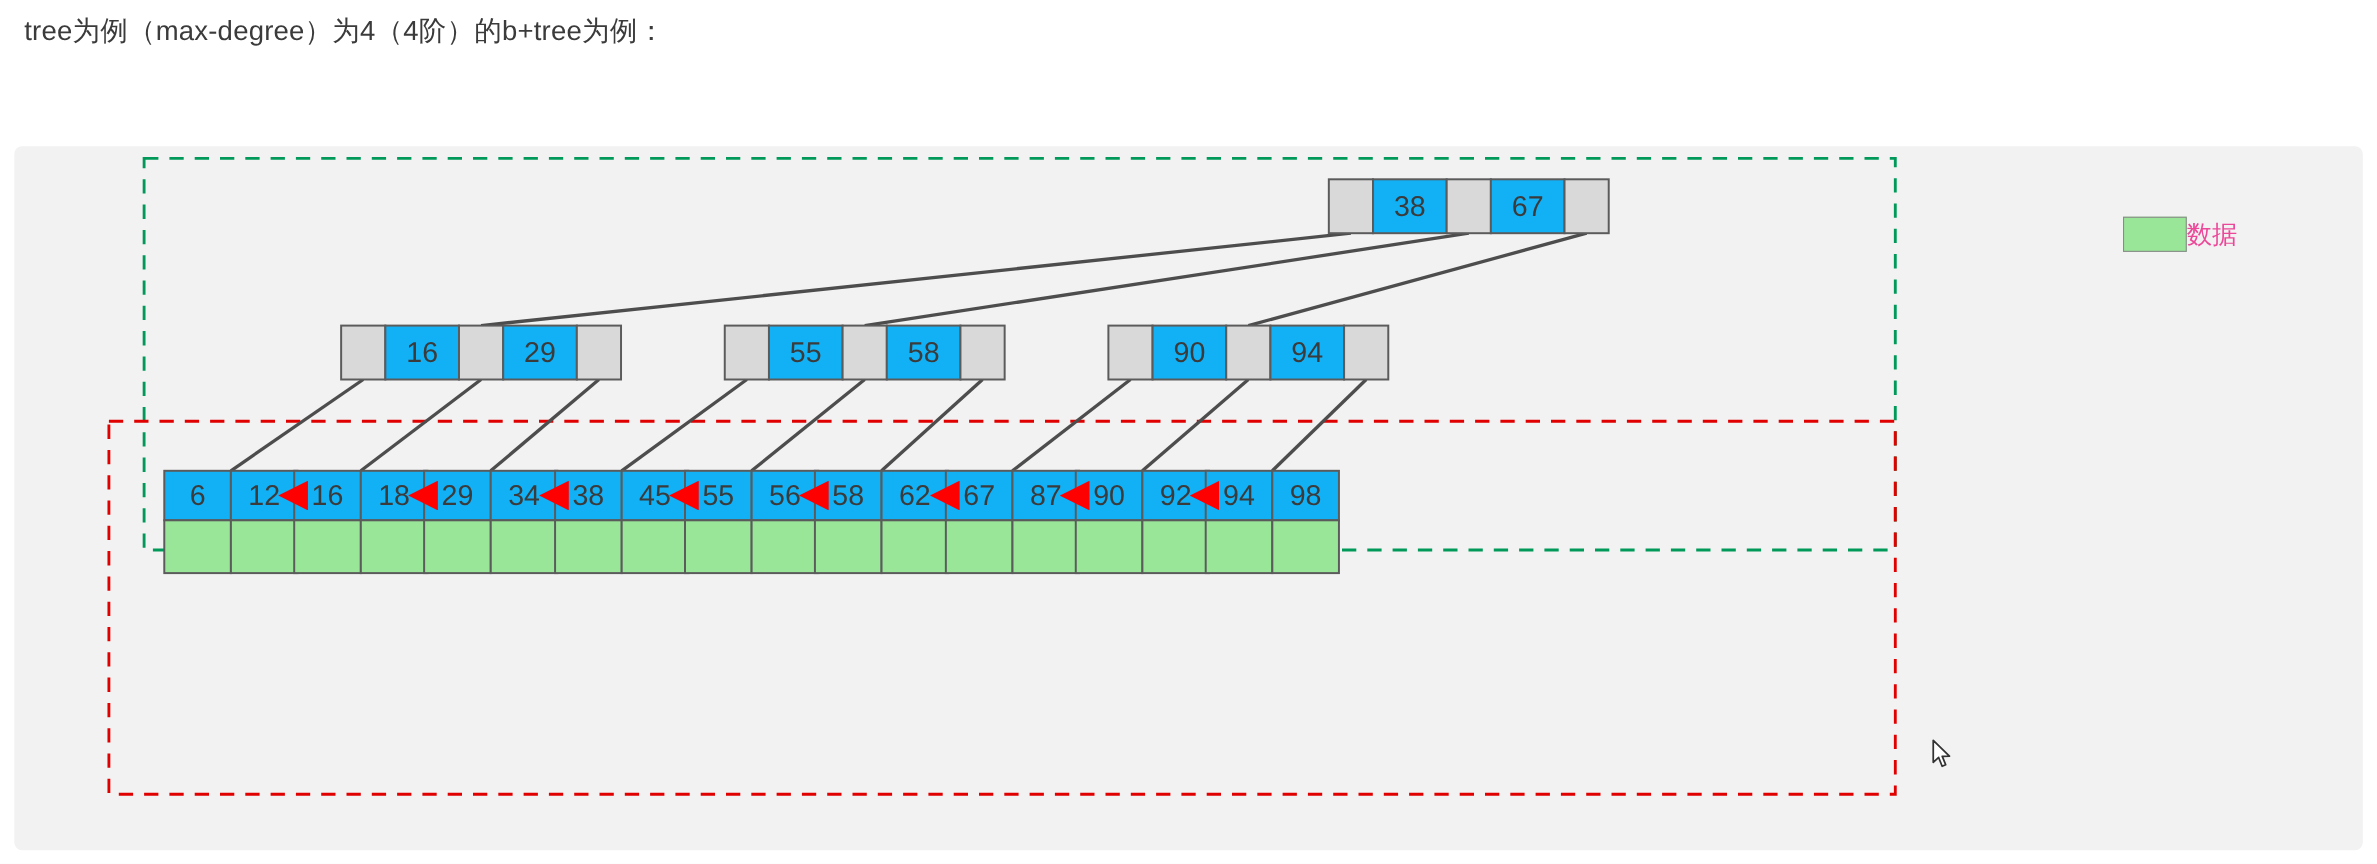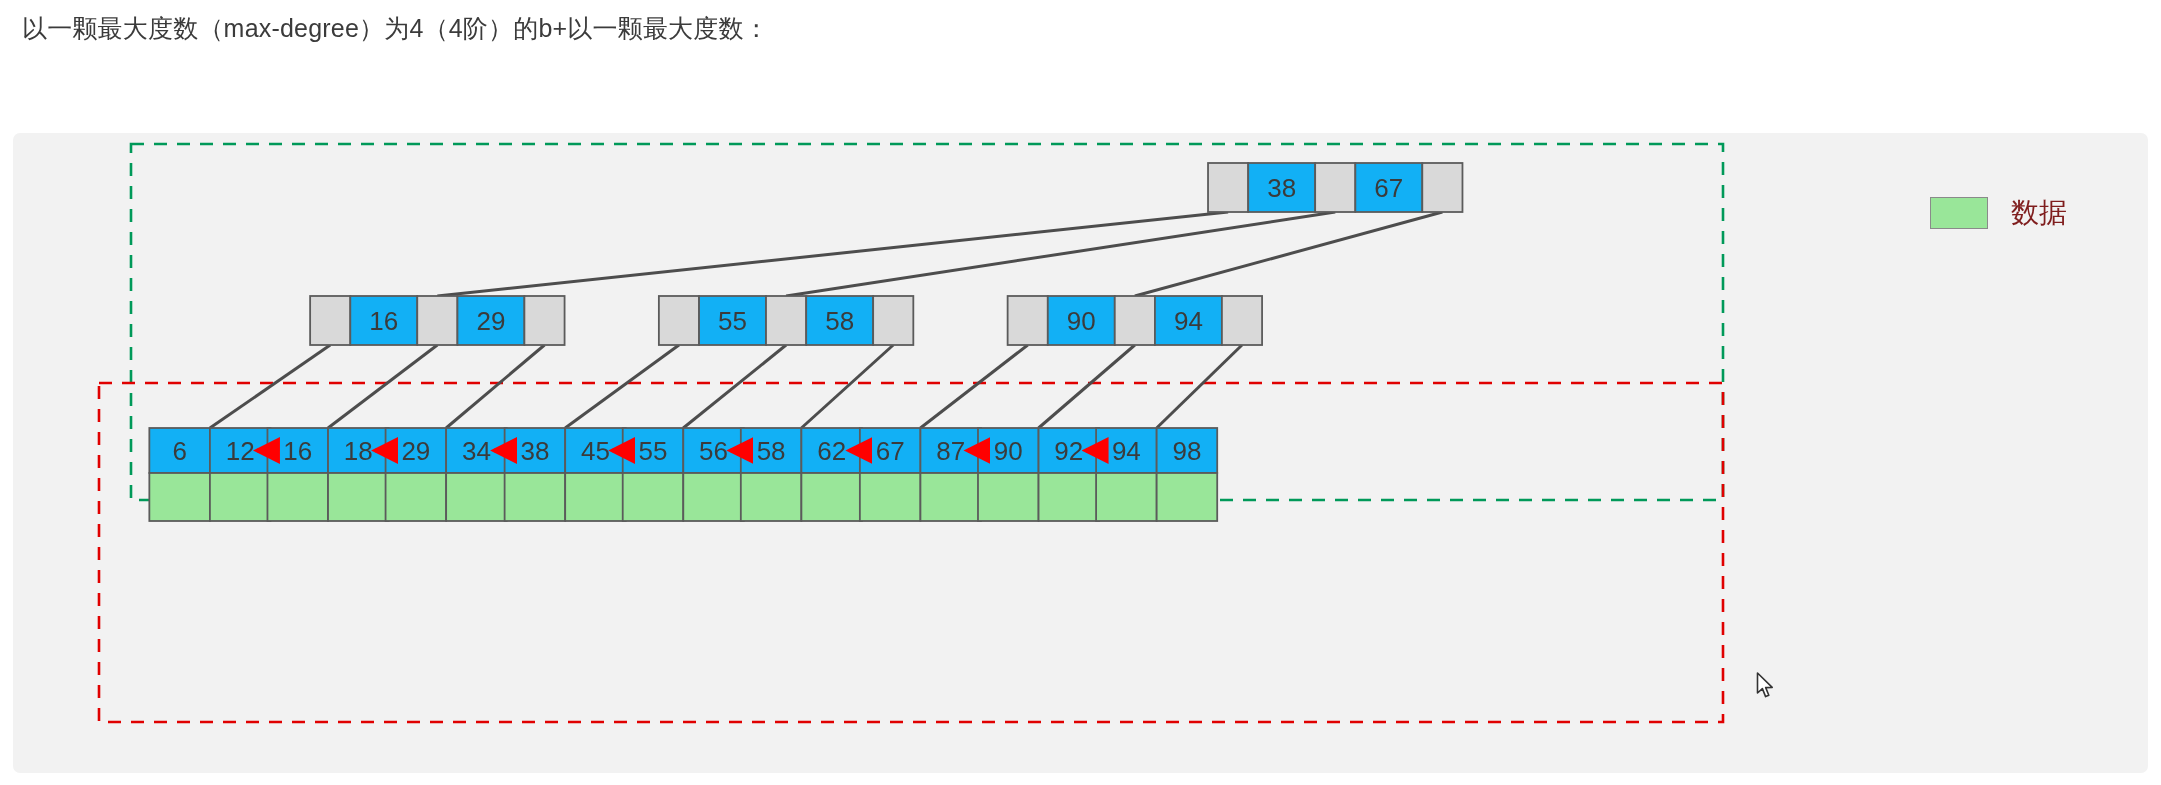--- a/index.html
+++ b/index.html
@@ -51,40 +51,39 @@
     align-items: center;
     height: 46px;
   }
   .legend-swatch {
     width: 58px;
     height: 32px;
     border: 1.6px solid #8a8a8a;
     box-sizing: border-box;
   }
   .legend-label {
-    margin-left: 23px;
-    font-size: 28px;
-    color: #7f1d1d;
+    font-size: 23px;
+    color: #ec4899;
     white-space: nowrap;
   }
   #cursor {
     position: absolute;
     left: 1756px;
     top: 672px;
     width: 20px;
     height: 28px;
     pointer-events: none;
   }
 </style>
 </head>
 <body>
 
 <div id="page">
 
-  <div id="title">以一颗最大度数（max-degree）为4（4阶）的b+以一颗最大度数：</div>
+  <div id="title">tree为例（max-degree）为4（4阶）的b+tree为例：</div>
 
   <div id="diagram-panel">
     <svg id="tree-svg" width="2135" height="640">
       <g id="regions-layer">
           <rect x="118" y="11" width="1592" height="356" fill="none" stroke="#009959" stroke-width="2.6" stroke-dasharray="13,10"></rect>
           <rect x="86" y="250" width="1624" height="339" fill="none" stroke="#e00000" stroke-width="2.6" stroke-dasharray="13,10"></rect>
         </g>
       <g id="links-layer">
           <line x1="1215.114" y1="79" x2="424.35" y2="163" stroke="#4d4d4d" stroke-width="3"></line>
           <line x1="1322.25" y1="79" x2="773.1" y2="163" stroke="#4d4d4d" stroke-width="3"></line>

